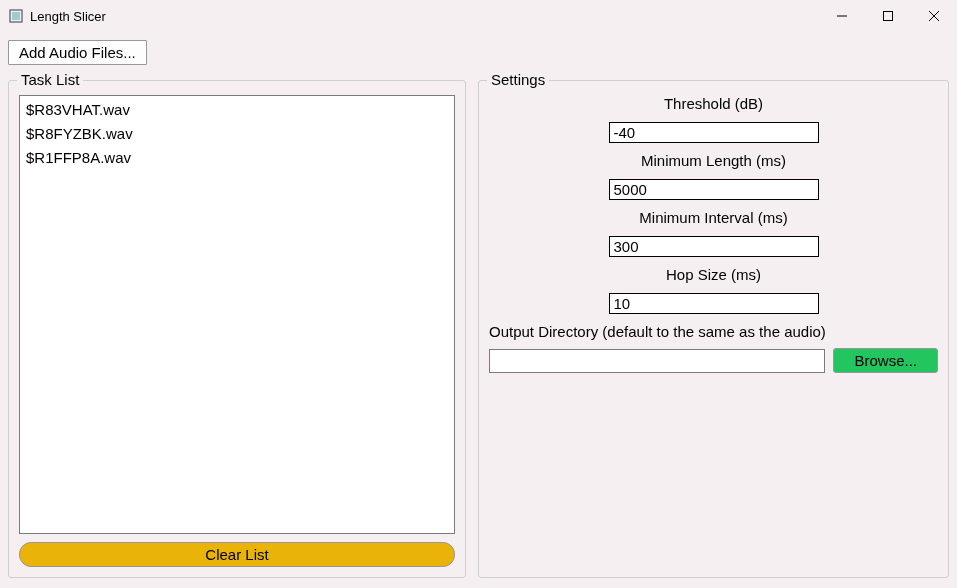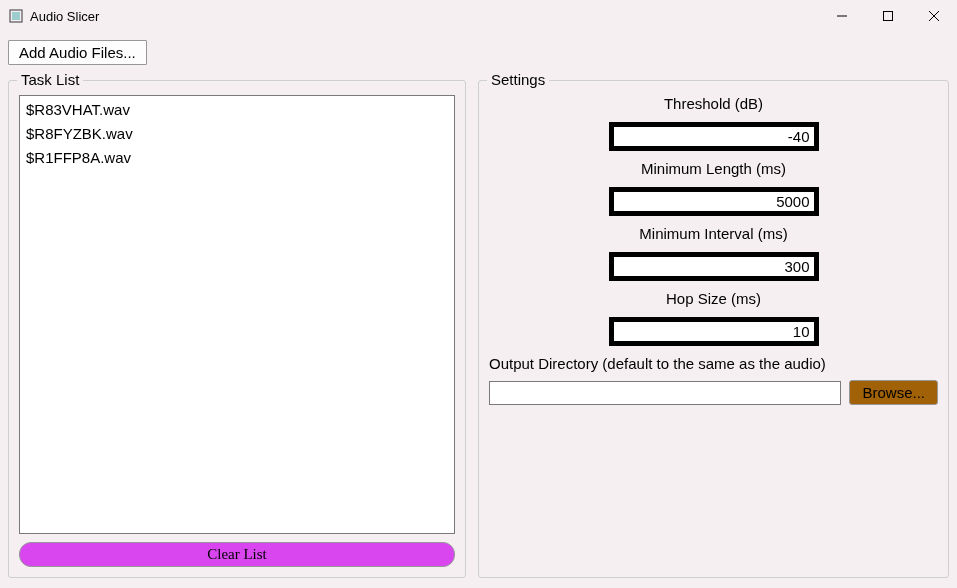--- a/index.html
+++ b/index.html
@@ -99,48 +99,47 @@
       padding: 2px;
       margin-bottom: 8px;
     }
     .list-item {
       padding: 1px 4px;
       font-size: 15px;
       line-height: 1.45;
       cursor: default;
     }
     .clear-btn {
-      background: #d946ef;
+      background: #eab308;
       border: 1px solid #979797;
       border-radius: 12px;
       padding: 3px 10px;
       font-size: 15px;
-      font-family: Liberation Serif, serif;
+      font-family: Liberation Sans, sans-serif;
       cursor: default;
       width: 100%;
     }
     .setting-row {
       display: flex;
       align-items: center;
       margin-bottom: 9px;
       gap: 10px;
       flex-direction: column;
     }
     .setting-label {
       flex: 1;
       font-size: 15px;
     }
     .setting-input {
       width: 210px;
-      border: 5px solid #000000;
+      border: 1px solid #000000;
       background: #fff;
       padding: 1px 4px;
       font-size: 15px;
       font-family: inherit;
-      text-align: right;
     }
     .outdir-label {
       font-size: 15px;
       margin-bottom: 8px;
       margin-top: 2px;
     }
     .outdir-row {
       display: flex;
       gap: 8px;
       align-items: center;
@@ -148,40 +147,40 @@
     .outdir-input {
       flex: 1;
       border: 1px solid #7a7a7a;
       background: #fff;
       padding: 2px 4px;
       font-size: 15px;
       font-family: inherit;
       height: 24px;
     }
     .browse-btn {
-      background: #a16207;
+      background: #22c55e;
       border: 1px solid #979797;
       border-radius: 3px;
-      padding: 3px 12px;
+      padding: 3px 20px;
       font-size: 15px;
       font-family: inherit;
       cursor: default;
     }
   </style>
 </head>
 <body>
 
 <div class="titlebar">
   <span class="titlebar-icon">
     <svg width="14" height="14" viewBox="0 0 14 14">
       <rect x="1" y="1" width="12" height="12" fill="none" stroke="#555" stroke-width="1.2"></rect>
       <rect x="3" y="3" width="8" height="8" fill="#4aa" opacity="0.5"></rect>
     </svg>
   </span>
-  <span class="titlebar-title">Audio Slicer</span>
+  <span class="titlebar-title">Length Slicer</span>
   <div class="titlebar-controls">
     <div class="titlebar-btn">
       <svg width="10" height="10" viewBox="0 0 10 10">
           <line x1="0" y1="5" x2="10" y2="5" stroke="#000" stroke-width="1"></line>
         </svg>
     </div>
     <div class="titlebar-btn">
       <svg width="10" height="10" viewBox="0 0 10 10">
           <rect x="0.5" y="0.5" width="9" height="9" fill="none" stroke="#000" stroke-width="1"></rect>
         </svg>

